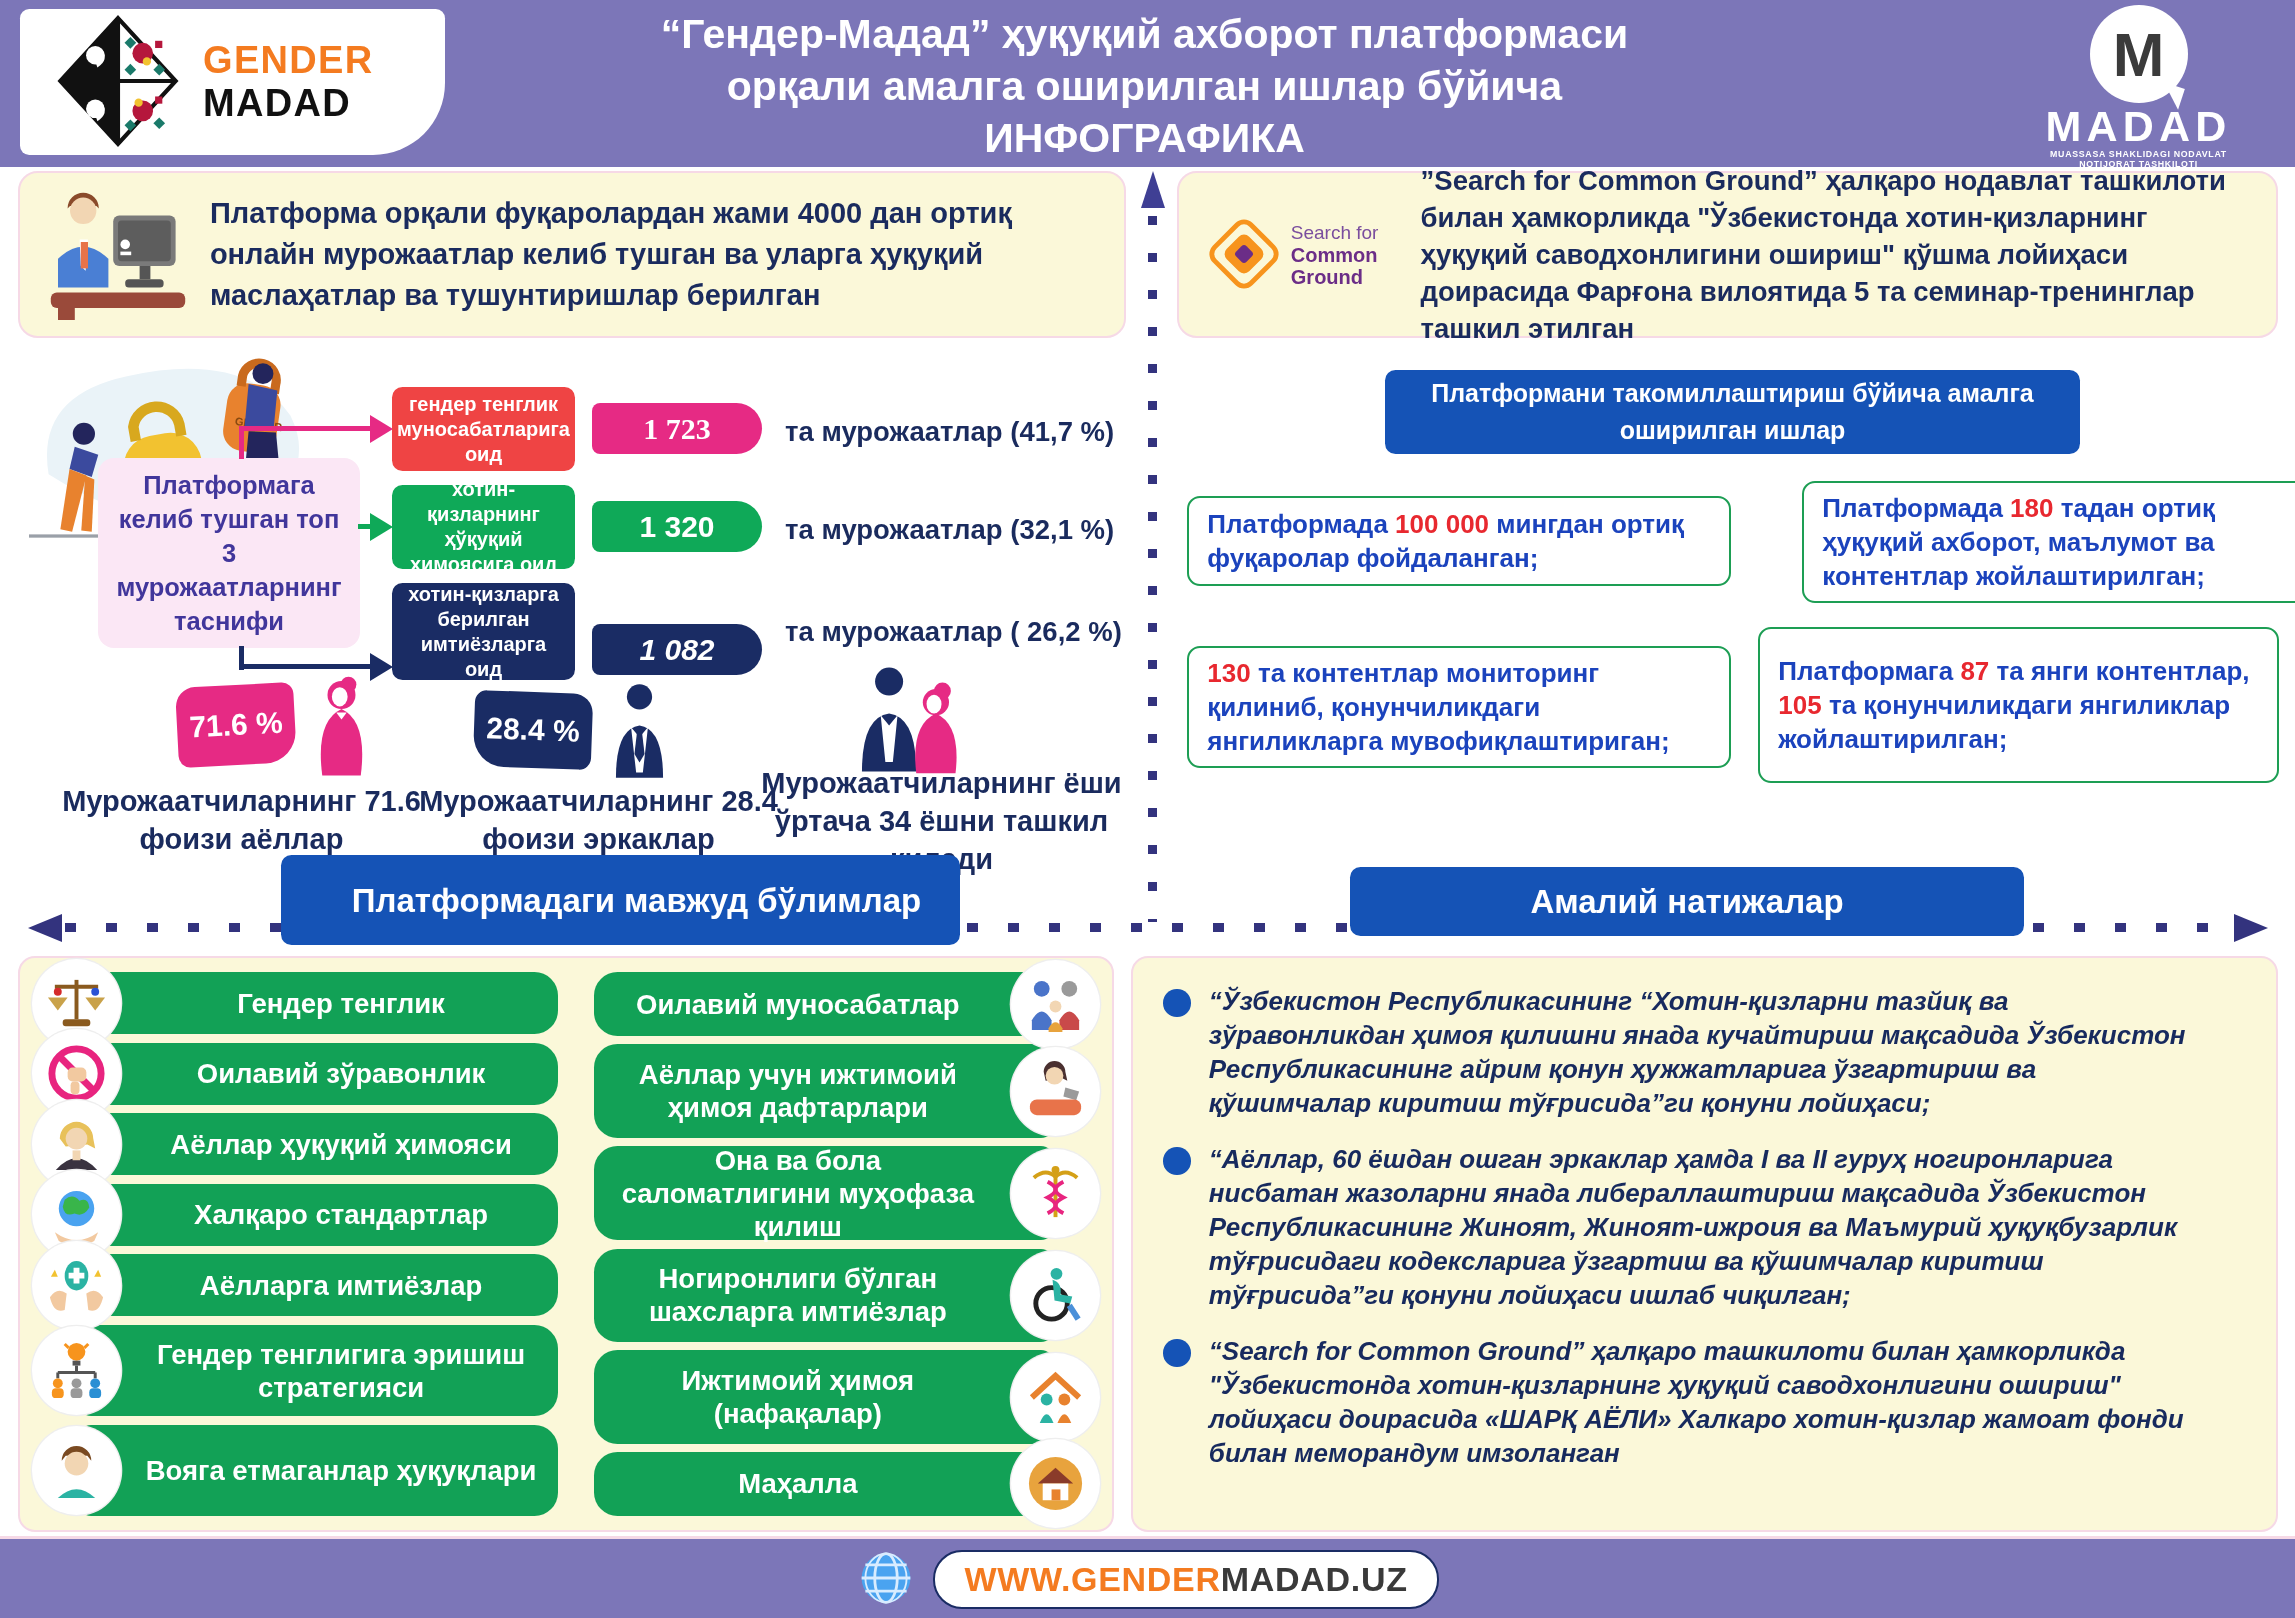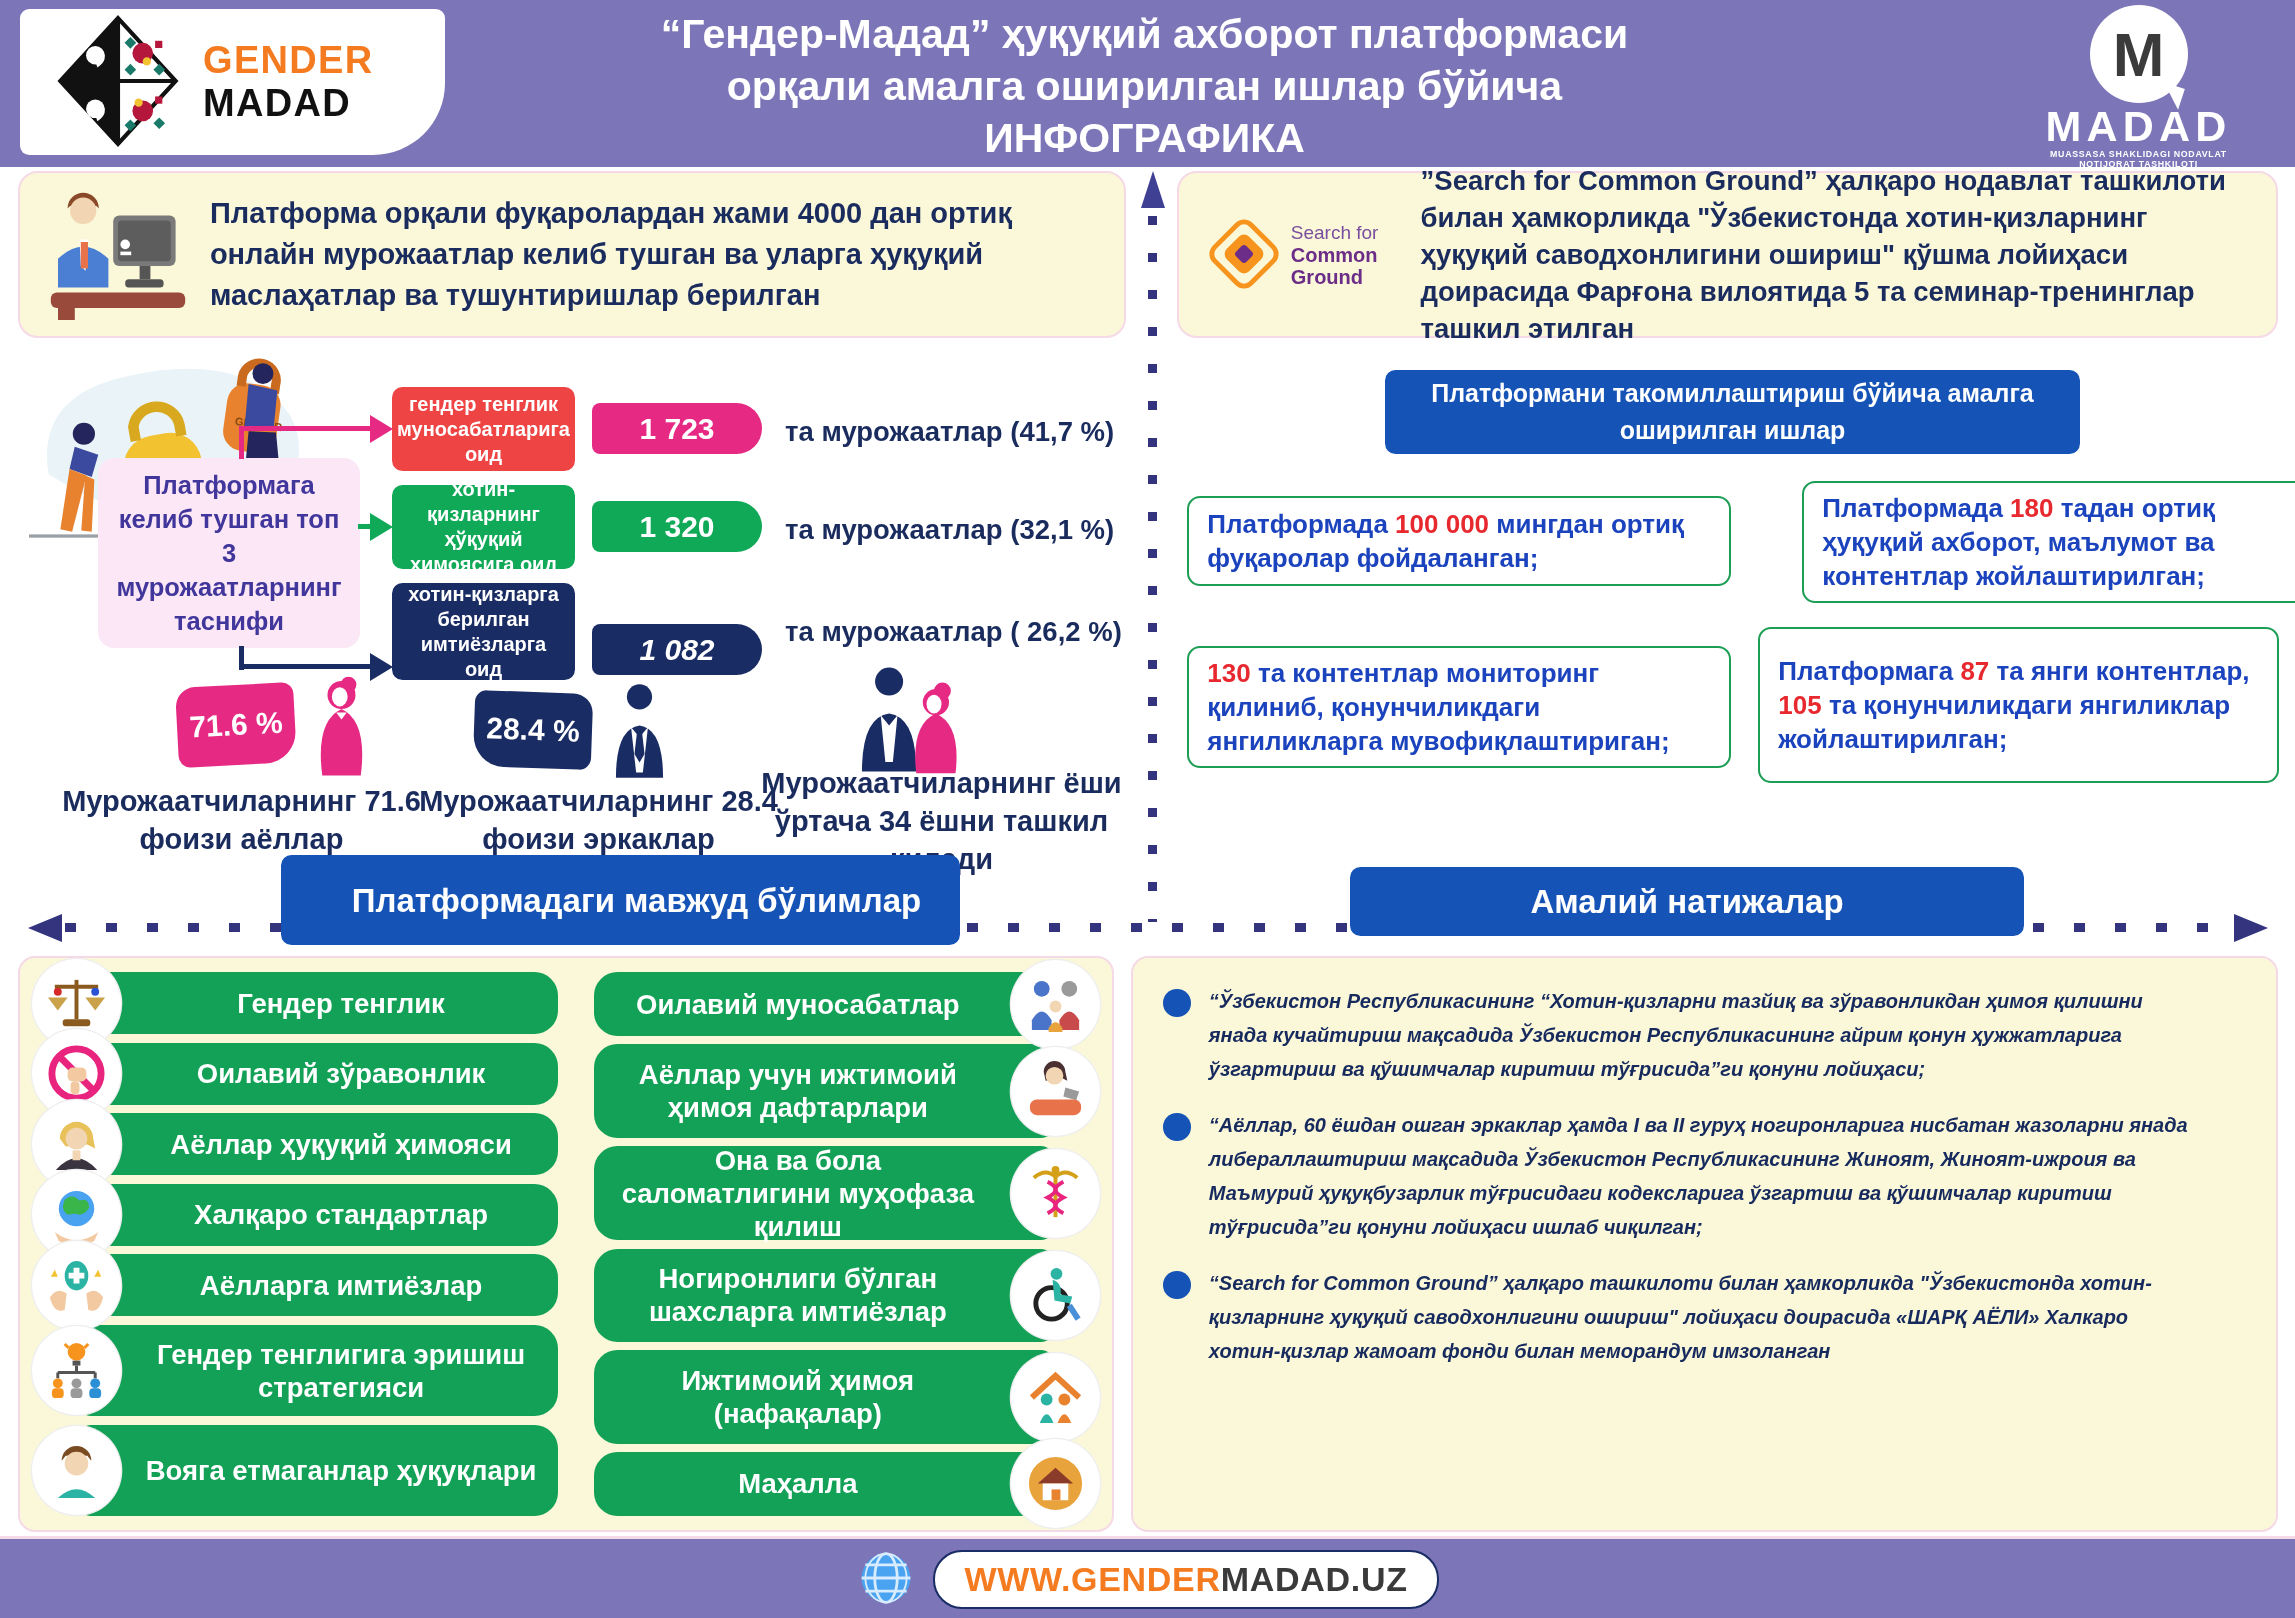--- a/index.html
+++ b/index.html
@@ -53,21 +53,21 @@
   .class-box{position:absolute;left:98px;top:458px;width:262px;height:190px;background:#FBE7F5;border-radius:16px;
              display:flex;align-items:center;justify-content:center;text-align:center;padding:6.5px 17px;box-sizing:border-box;
              color:#41369B;font-size:25.5px;line-height:34px;font-weight:700;}
   .cat{position:absolute;left:392px;width:183px;border-radius:10.5px;display:flex;align-items:center;justify-content:center;
        text-align:center;color:#fff;font-weight:700;font-size:20px;line-height:25px;padding:3.9px 7.8px;box-sizing:border-box;}
   .cat1{top:387px;height:84px;background:#ef4444;}
   .cat2{top:485px;height:84px;background:#0FA958;}
   .cat3{top:583px;height:97px;background:#1A2C64;}
   .pill{position:absolute;left:592px;width:170px;height:51px;border-radius:9.2px 29px 29px 9.2px;
         display:flex;align-items:center;justify-content:center;color:#fff;font-size:30px;font-weight:800;}
-  .pill1{top:403px;background:#E62A84;}
+  .pill1{top:403px;background:#E62A84;font-family:Liberation Serif, serif;}
   .pill2{top:501px;background:#0FA958;}
   .pill3{top:624px;background:#1A2C64;font-style:italic;}
   .catlabel{position:absolute;left:785px;width:419px;color:#1A2B5E;font-size:27.5px;font-weight:600;}
   .catlabel .seg-b{font-weight:900;}
   .cl1{top:416px;} .cl2{top:514px;} .cl3{top:616px;}
   .conn{position:absolute;background:#E62A84;}
   .conn-green{background:#0FA958;} .conn-navy{background:#1A2C64;}
   .conn-arrow{position:absolute;width:0;height:0;border-top:14.4px solid transparent;border-bottom:14.4px solid transparent;}
 
   
@@ -109,21 +109,21 @@
   .pcol-l .gpill{margin-left:41px;padding:0 13px 0 59px;}
   .pcol-r .gpill{margin-right:41px;padding:0 72px 0 19.6px;border-radius:23.5px 13px 13px 23.5px;}
   .icirc{position:absolute;width:89px;height:89px;background:#fff;border-radius:50%;z-index:2;
          display:flex;align-items:center;justify-content:center;box-shadow:0 0 0 1.3px #eee;}
   .pcol-l .icirc{left:-5.2px;} .pcol-r .icirc{right:-5.2px;}
 
   
   .panel-right{left:1131px;width:1147px;height:576px;padding:26px 30px;}
   .rbullet{display:flex;gap:18.3px;margin-bottom:22px;}
   .rdot{flex:0 0 27.5px;width:27.5px;height:27.5px;border-radius:50%;background:#1553B6;margin-top:5.2px;}
-  .rtext{color:#172A5E;font-size:20px;line-height:34px;font-style:italic;font-weight:600;width:994px;}
+  .rtext{color:#172A5E;font-size:26px;line-height:34px;font-style:italic;font-weight:600;width:994px;}
   .rlead{font-weight:900;}
 
   
   .band-bottom{position:absolute;left:0;bottom:0;width:2295px;height:80px;background:#7C76B8;border-top:3.9px solid #F6D9E6;
                display:flex;align-items:center;justify-content:center;gap:17px;}
   .url-pill{background:#fff;border:2.6px solid #1A2C64;border-radius:29px;height:55px;display:flex;align-items:center;
             padding:0 29px;font-size:34px;font-weight:800;letter-spacing:0.7px;}
   .url-orange{color:#F47B20;} .url-dark{color:#3A3A3A;}
 </style>
 </head>

